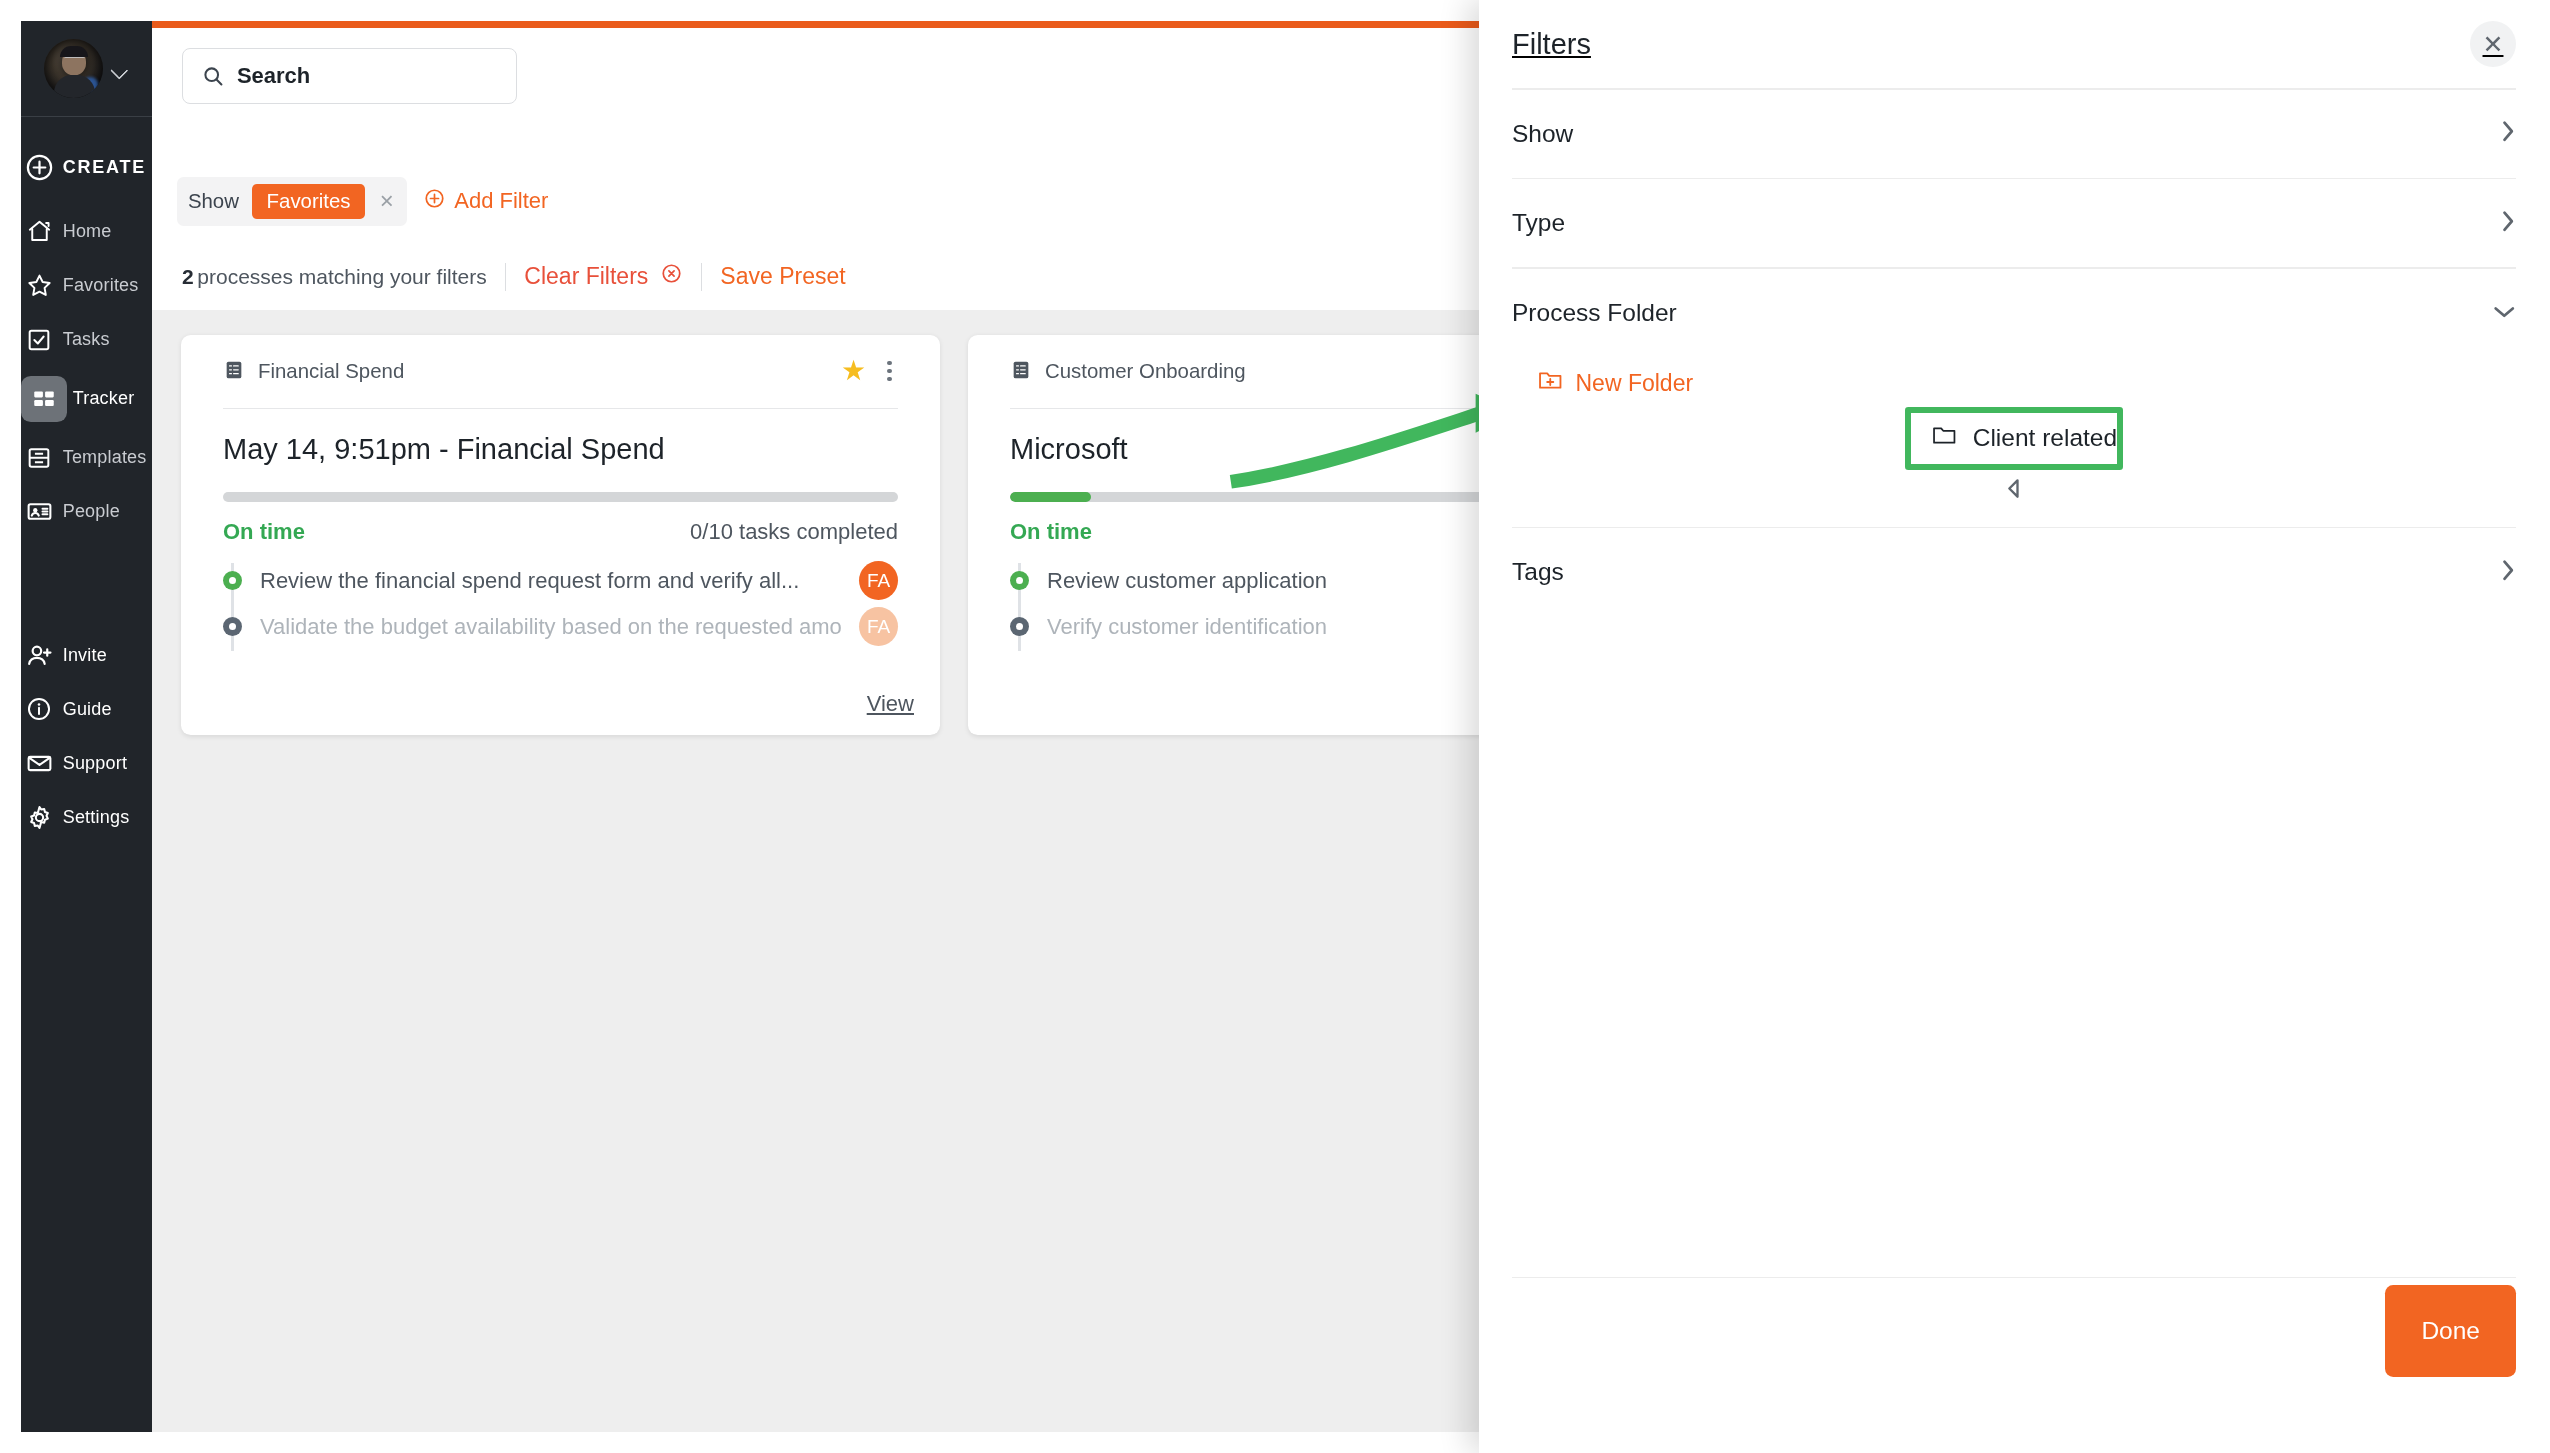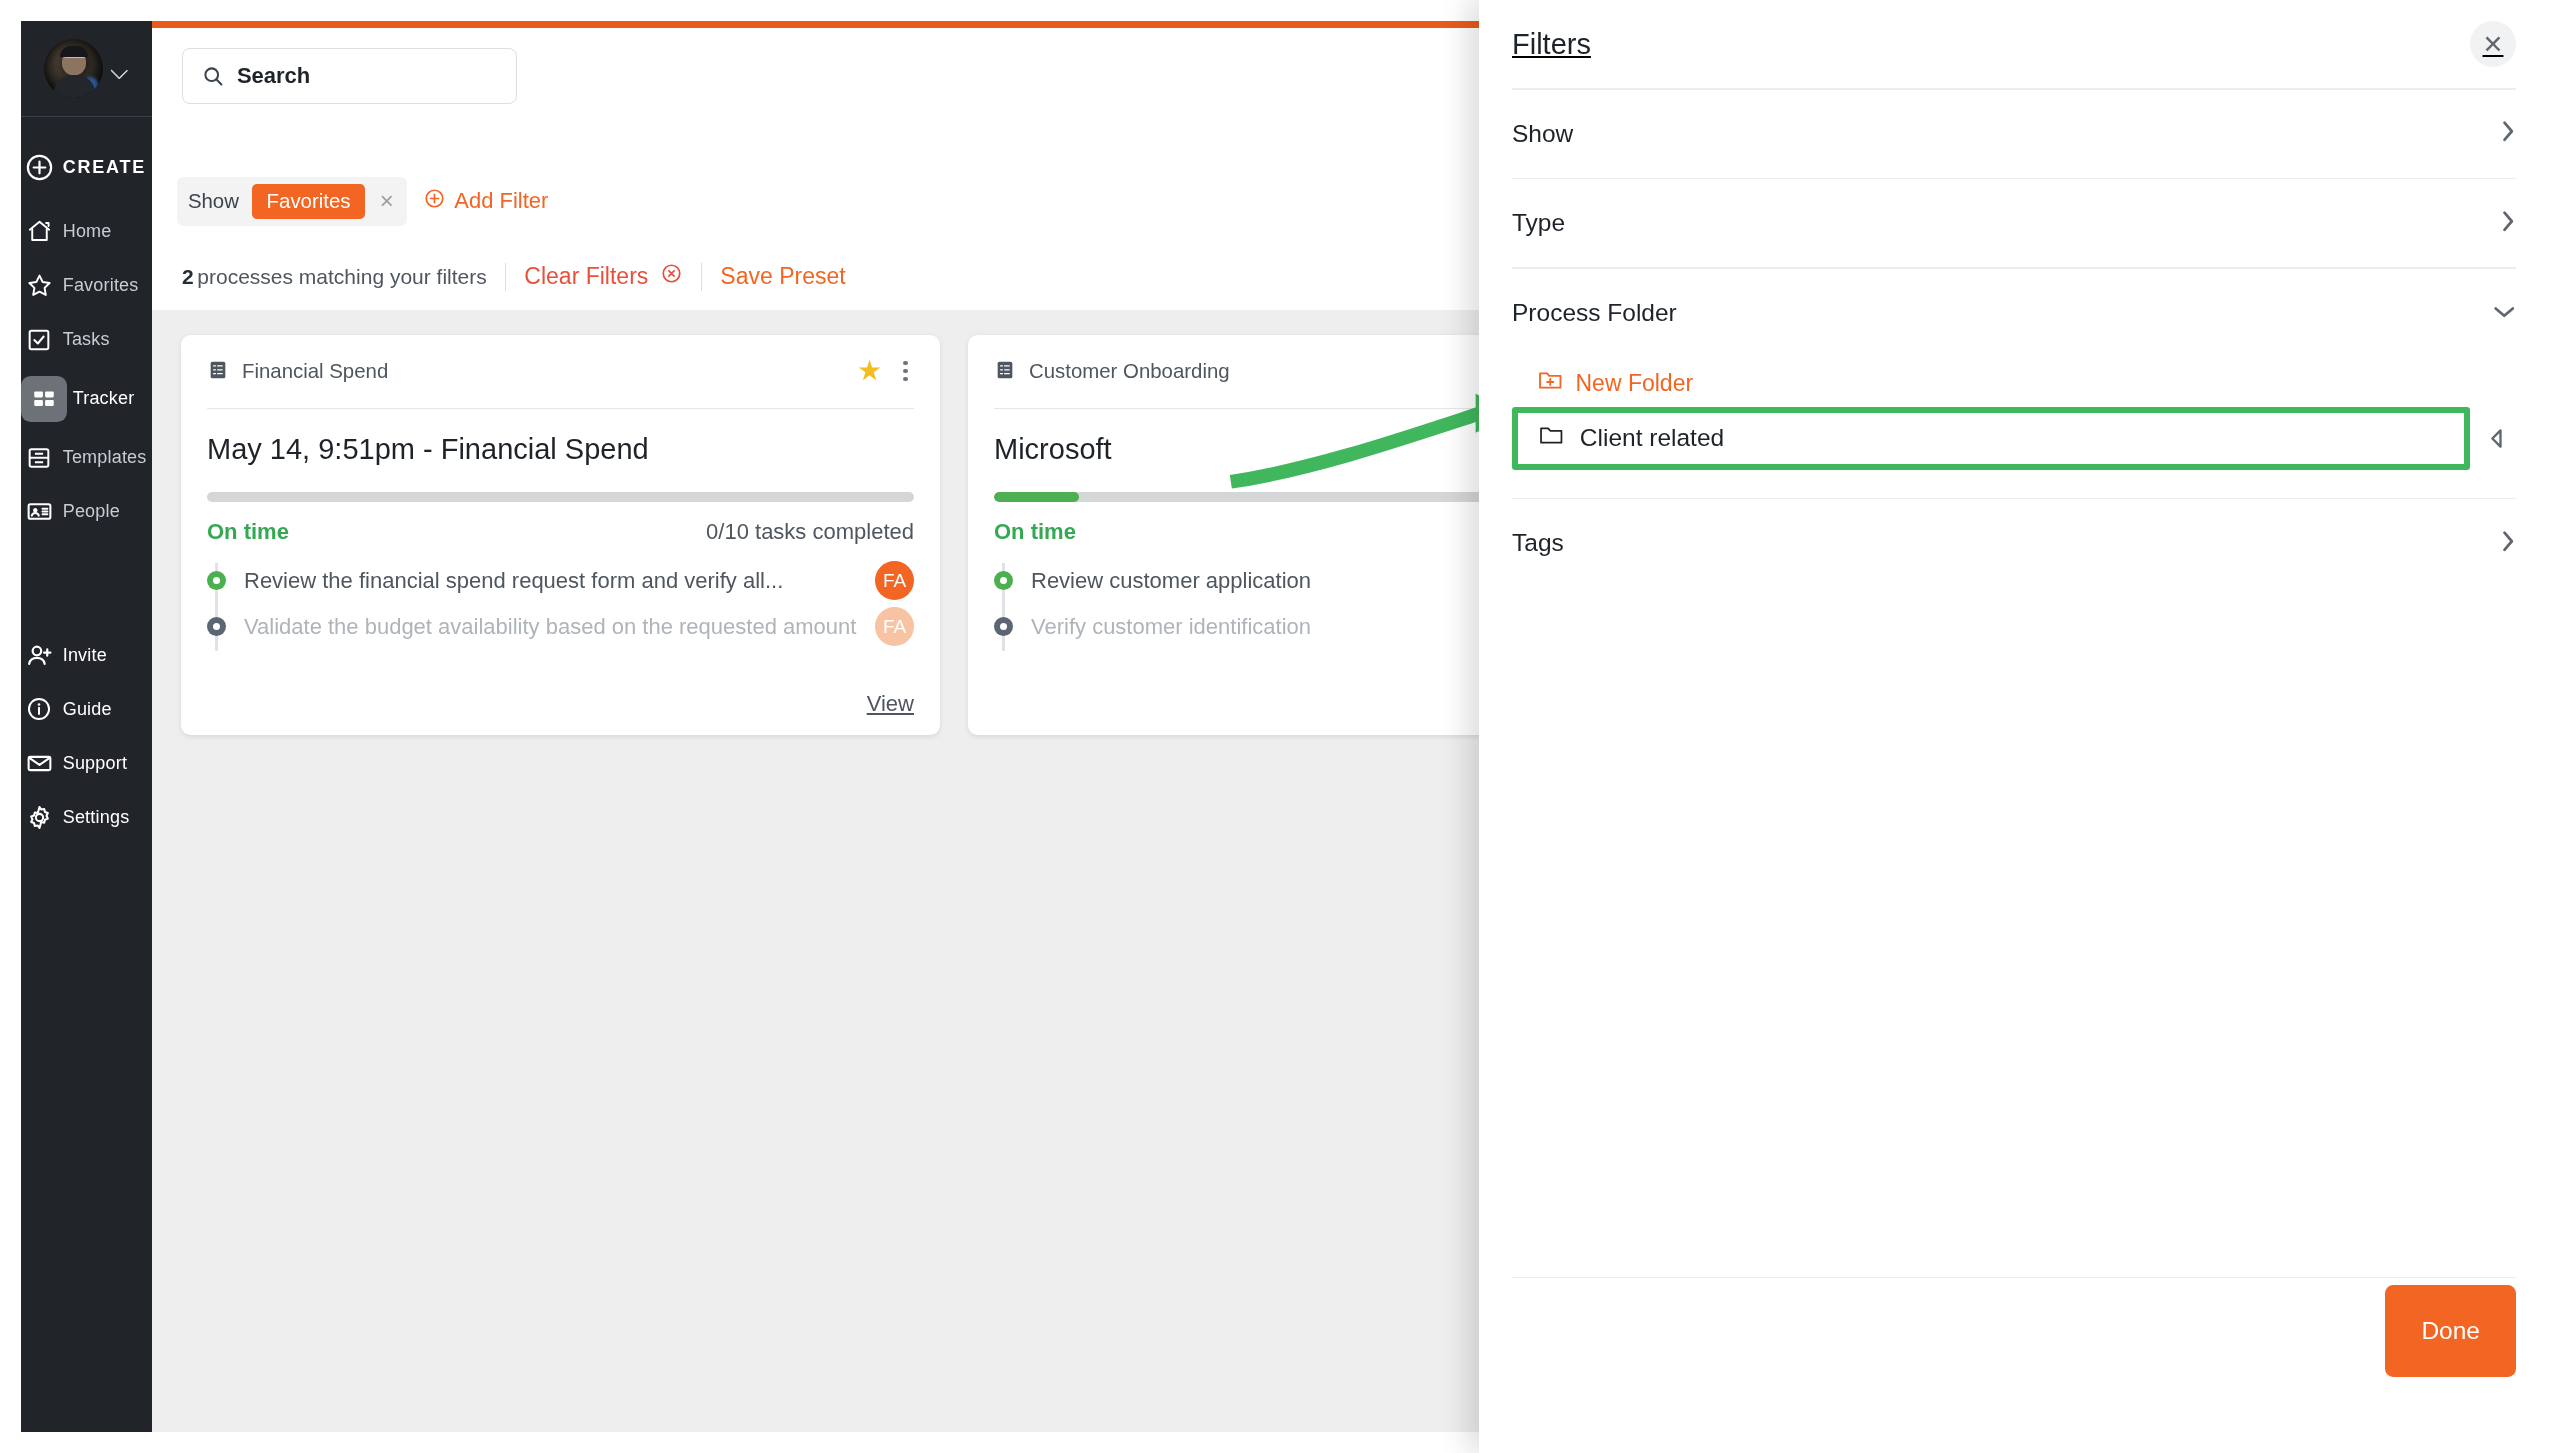--- a/index.html
+++ b/index.html
@@ -132,21 +132,21 @@
   
   .content {
     position:absolute; left:152px; top:310px; width:2398px; height:1122px;
     background:#eeeeee;
   }
 
   .card {
     position:absolute; top:24.5px;
     background:#ffffff; border-radius:9.8px;
     box-shadow: 0 1.6px 5.7px rgba(0,0,0,.09);
-    padding: 0 26px;
+    padding: 0 42px;
   }
   #card-1 { left: 29px; width: 759px; height: 400px; }
   #card-2 { left: 816px; width: 759px; height: 400px; }
 
   .card-head { height:73px; display:flex; align-items:center; justify-content:space-between; }
   .card-head-left { display:flex; align-items:center; gap:13px; }
   .card-type { font-size:20.4px; color:#4e565f; }
   .card-head-right { display:flex; align-items:center; gap:14.7px; }
   .star { color:#f6bd20; font-size:28px; line-height:1; cursor:pointer; }
   .kebab { display:flex; flex-direction:column; gap:4.1px; padding:3.3px 6.5px; cursor:pointer; }
@@ -216,21 +216,21 @@
   }
   .frow-label { font-size:24.5px; color:#1d2329; }
   .chev { color:#5f666e; font-size:24.5px; line-height:1; }
 
   .newfolder {
     display:flex; align-items:center; gap:13px;
     color:#f26522; font-size:23px; padding: 13px 0 9.8px 26px; cursor:pointer;
   }
   .folderwrap {
     position:relative; padding-left:0;
-    display:flex; align-items:center; gap:8px;
+    display:flex; align-items:center; gap:8px;flex-direction:column;
   }
   .folder-highlight {
     border:6.5px solid #41b75d; border-radius:3.3px;
     flex:1 1 auto;
     background:#fff;
   }
   .folder-item {
     height:51px; display:flex; align-items:center; gap:16.3px;
     padding-left:21px; font-size:24.5px; color:#1d2329;
     cursor:pointer; background:#fff;

